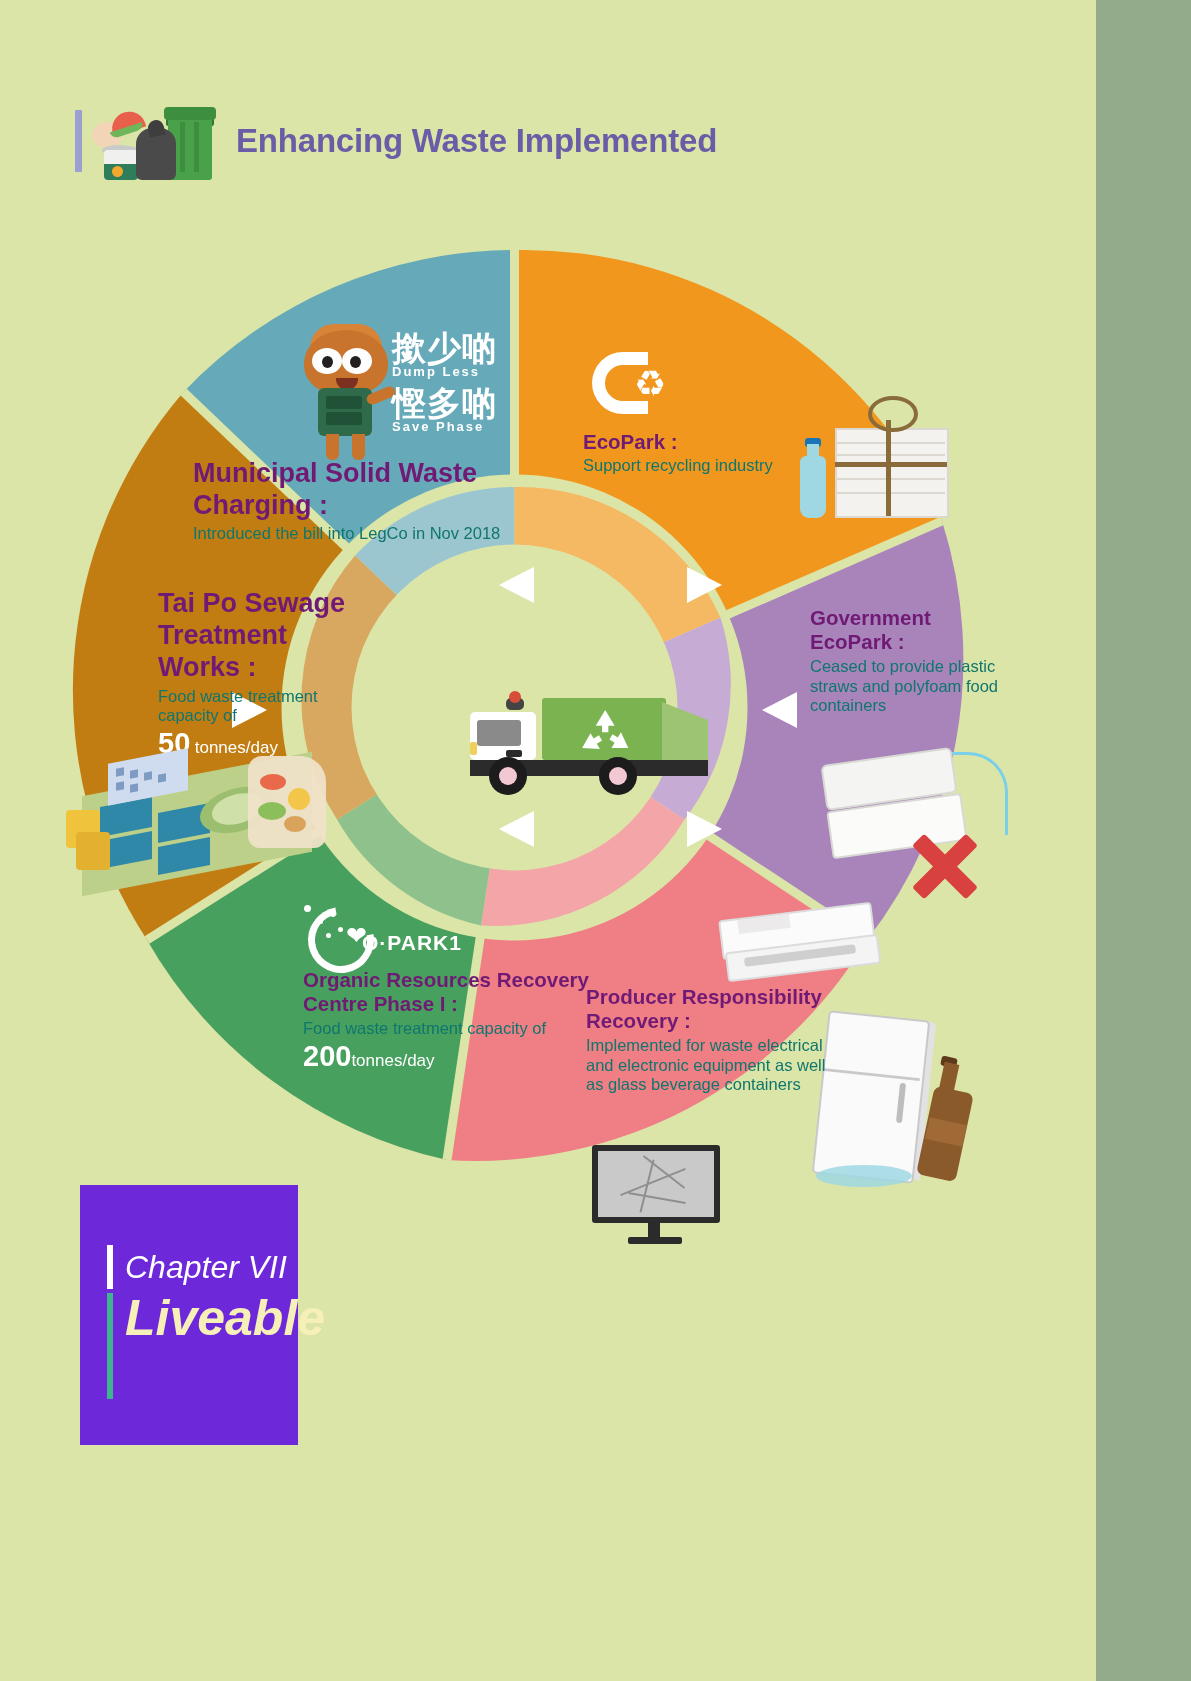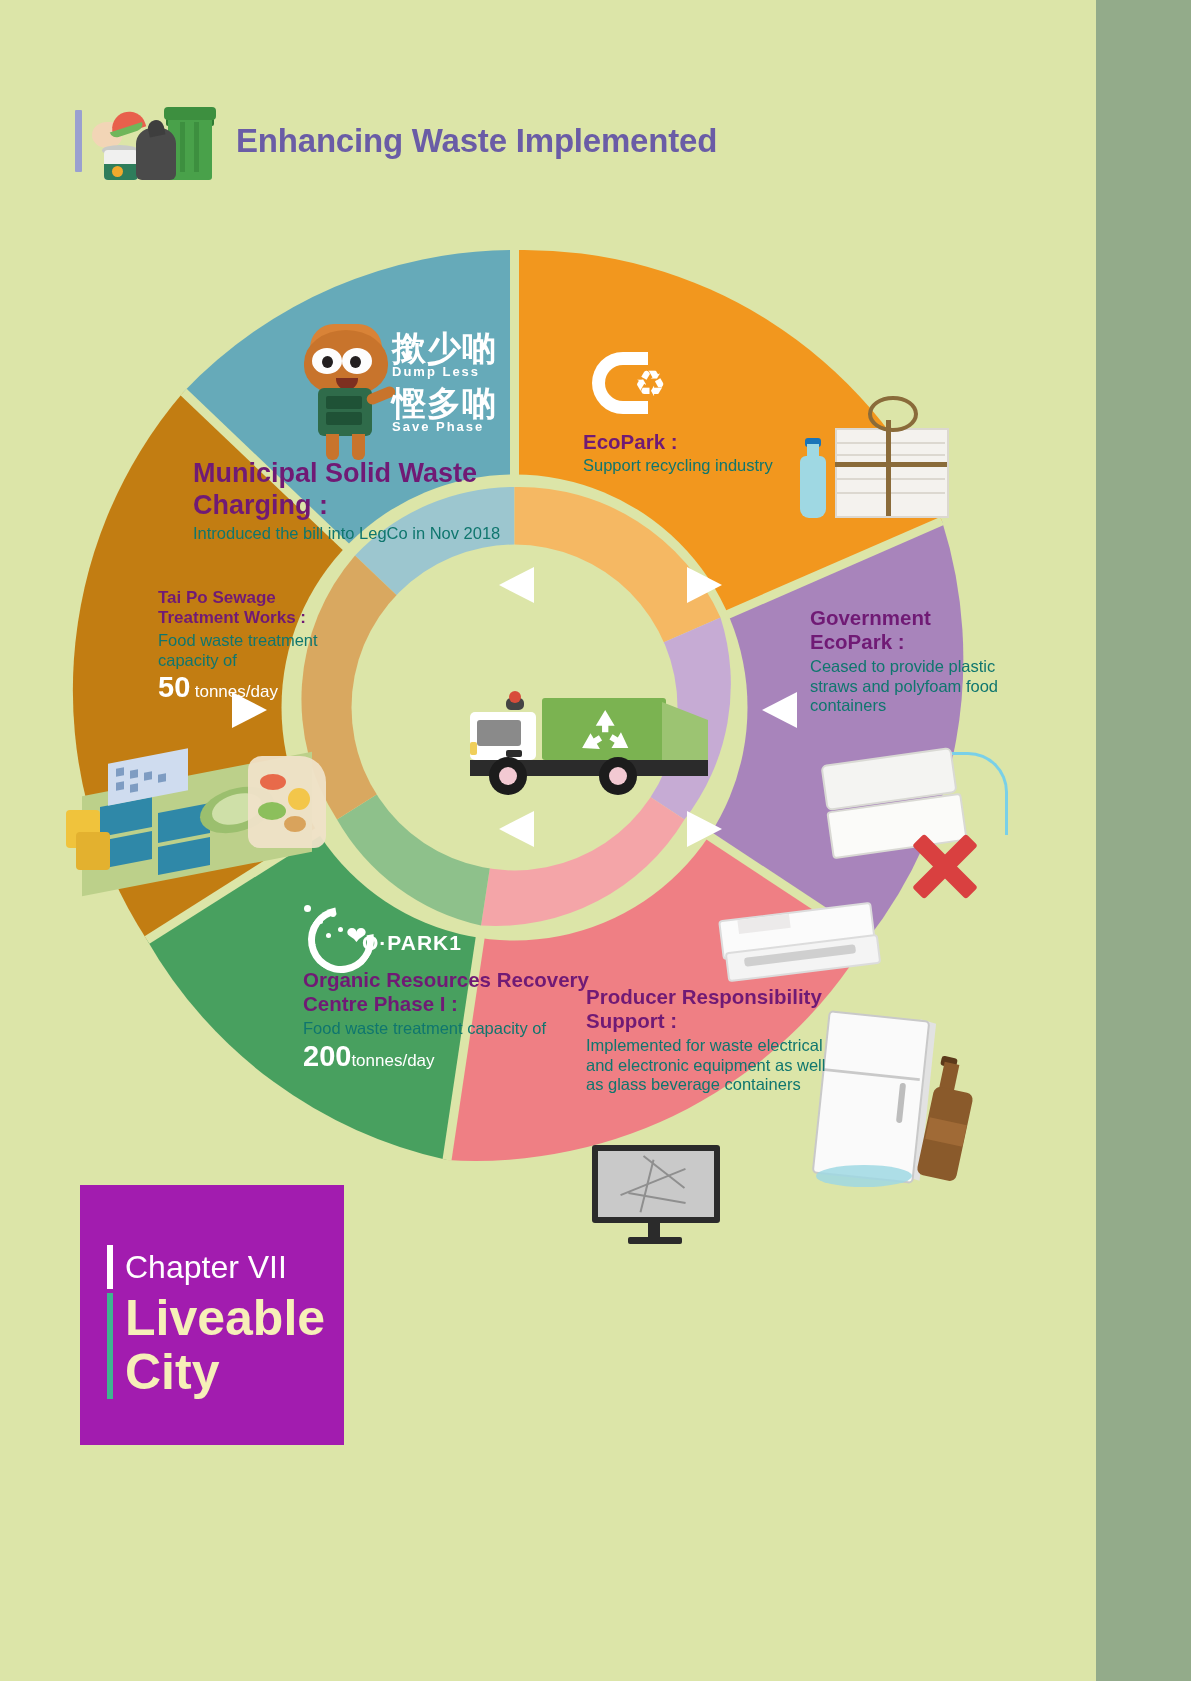--- a/index.html
+++ b/index.html
@@ -56,25 +56,25 @@
 
   #blk-prs{left:586px;top:985px;width:245px;}
   #blk-prs .ttl{font-size:20.5px;}
   #blk-prs .sub{font-size:16.5px;margin-top:3px;}
 
   #blk-orrc{left:303px;top:968px;width:290px;}
   #blk-orrc .ttl{font-size:20.5px;}
   #blk-orrc .sub{font-size:16.5px;margin-top:3px;}
 
   #blk-taipo{left:158px;top:588px;width:200px;}
-  #blk-taipo .ttl{font-size:17px;}
+  #blk-taipo .ttl{font-size:27px;}
   #blk-taipo .sub{font-size:16.5px;margin-top:3px;}
 
   
-  .chapter{position:absolute;left:80px;top:1185px;width:264px;height:260px;background:#a21caf;}
+  .chapter{position:absolute;left:80px;top:1185px;width:218px;height:260px;background:#6d28d9;font-style:italic;}
   .chap-inner{position:absolute;left:27px;top:60px;display:flex;}
   .chap-rules{width:6px;margin-right:12px;display:flex;flex-direction:column;}
   .r-white{background:#ffffff;height:44px;}
   .r-teal{background:#3eb58f;height:106px;margin-top:4px;}
   .chap-txt .c1{color:#ffffff;font-size:32px;line-height:44px;font-weight:normal;}
   .chap-txt .c2{color:#f6efb8;font-size:50px;font-weight:bold;line-height:50px;margin-top:4px;}
 
   
   .mascot{position:absolute;left:296px;top:322px;width:100px;height:140px;}
   .m-head{position:absolute;left:8px;top:8px;width:84px;height:66px;background:#c8742c;border-radius:50% 50% 46% 46%;}
@@ -357,21 +357,21 @@
     <div class="tv-crack" style="left:48px;top:8px;width:2px;height:54px;transform:rotate(14deg);"></div>
     <div class="tv-crack" style="left:20px;top:30px;width:70px;height:2px;transform:rotate(-22deg);"></div>
     <div class="tv-crack" style="left:40px;top:20px;width:52px;height:2px;transform:rotate(38deg);"></div>
     <div class="tv-crack" style="left:30px;top:46px;width:58px;height:2px;transform:rotate(10deg);"></div>
   </div>
   <div class="tv-stand"></div>
   <div class="tv-base"></div>
 </div>
 
 <div class="blk" id="blk-prs">
-  <div class="ttl">Producer Responsibility Support :</div>
+  <div class="ttl">Producer Responsibility Recovery :</div>
   <div class="sub">Implemented for waste electrical and electronic equipment as well as glass beverage containers</div>
 </div>
 
 <div class="opark">
   <div class="op-ring"></div>
   <div class="op-heart">❤</div>
   <div class="op-dot" style="left:4px;top:0px;width:7px;height:7px;"></div>
   <div class="op-dot" style="left:18px;top:14px;width:5px;height:5px;"></div>
   <div class="op-dot" style="left:30px;top:6px;width:6px;height:6px;"></div>
   <div class="op-dot" style="left:26px;top:28px;width:5px;height:5px;"></div>
@@ -444,16 +444,15 @@
 
 <div class="chapter">
   <div class="chap-inner">
     <div class="chap-rules">
       <div class="r-white"></div>
       <div class="r-teal"></div>
     </div>
     <div class="chap-txt">
       <div class="c1">Chapter VII</div>
       <div class="c2">Liveable</div>
-      <div class="c2">City</div>
     </div>
   </div>
 </div>
 
 </body></html>

